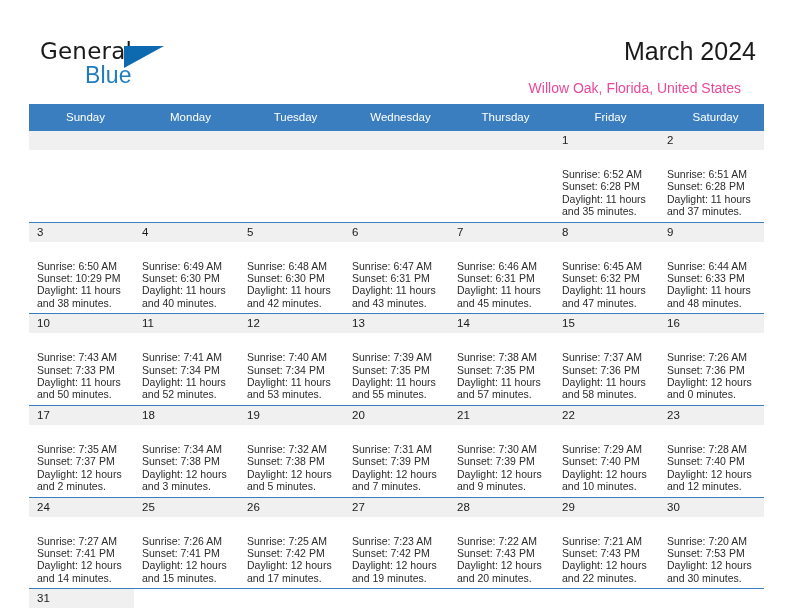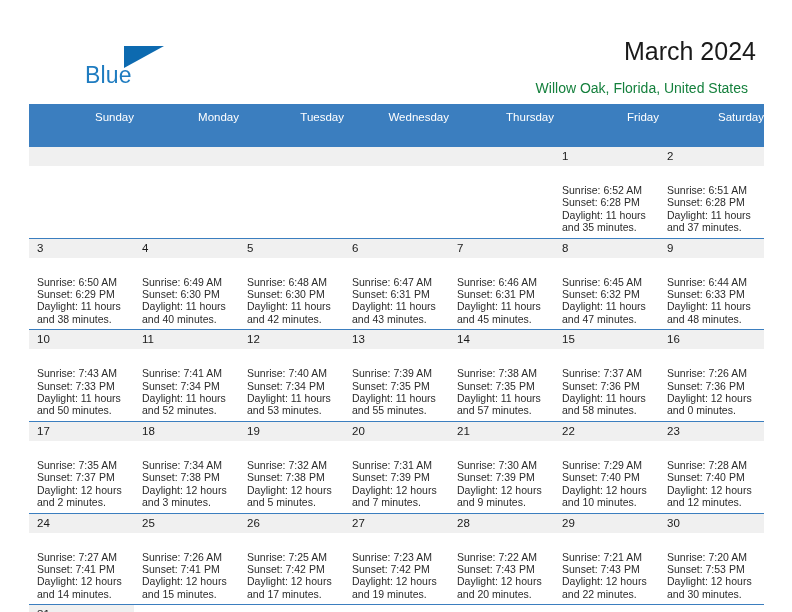--- a/index.html
+++ b/index.html
@@ -68,44 +68,44 @@
     right: 36px;
     top: 37px;
     font-size: 25px;
     color: #1a1a1a;
     text-align: right;
     white-space: nowrap;
     margin-left: 48px;
   }
   .subtitle {
     position: absolute;
-    right: 44px;
+    right: 51px;
     top: 80px;
     font-size: 14px;
-    color: #15803d;
+    color: #ec4899;
     text-align: center;
     white-space: nowrap;
   }
 
   
   .calendar {
     position: absolute;
     left: 29px;
     top: 104px;
     width: 735px;
     border-collapse: collapse;
     table-layout: fixed;
   }
   .calendar th {
     background: #3b7ebf;
     color: #ffffff;
     font-size: 11.5px;
     font-weight: normal;
-    text-align: right;
-    padding: 6px 0 24px 8px;
+    text-align: center;
+    padding: 6px 0 8px 8px;
     height: 13px;
     border: none;
   }
   .calendar td {
     vertical-align: top;
     padding: 0;
     border: none;
     border-bottom: 1.5px solid #3b7ebf;
     height: 59px;
     background: #ffffff;
@@ -141,20 +141,21 @@
     background: #ffffff;
   }
 </style>
 </head>
 <body>
 
 <div class="page">
 
   <div class="topbar">
     <div class="logo">
+      <span class="logo-general">General</span>
       <span class="logo-tri"></span>
       <span class="logo-blue">Blue</span>
     </div>
     <div class="title">March 2024</div>
     <div class="subtitle">Willow Oak, Florida, United States</div>
   </div>
 
   <table class="calendar">
     <thead>
       <tr>
@@ -201,21 +202,21 @@
               <span>Daylight: 11 hours</span>
               <span>and 37 minutes.</span>
             </span>
           </td>
         </tr>
         <tr>
           <td>
             <span class="daynum">3</span>
             <span class="info">
               <span>Sunrise: 6:50 AM</span>
-              <span>Sunset: 6:29 PM</span>
+              <span>Sunset: 10:29 PM</span>
               <span>Daylight: 11 hours</span>
               <span>and 38 minutes.</span>
             </span>
           </td>
           <td>
             <span class="daynum">4</span>
             <span class="info">
               <span>Sunrise: 6:49 AM</span>
               <span>Sunset: 6:30 PM</span>
               <span>Daylight: 11 hours</span>

